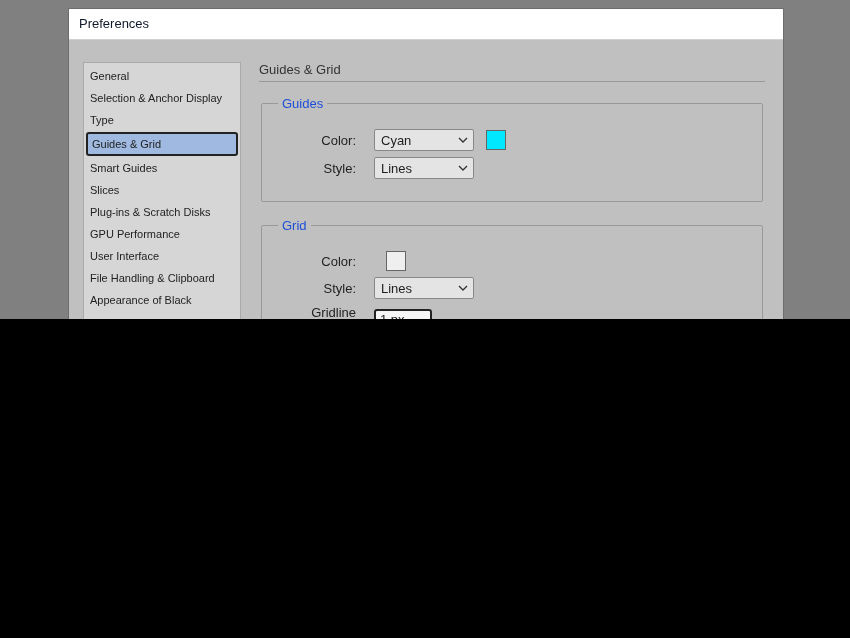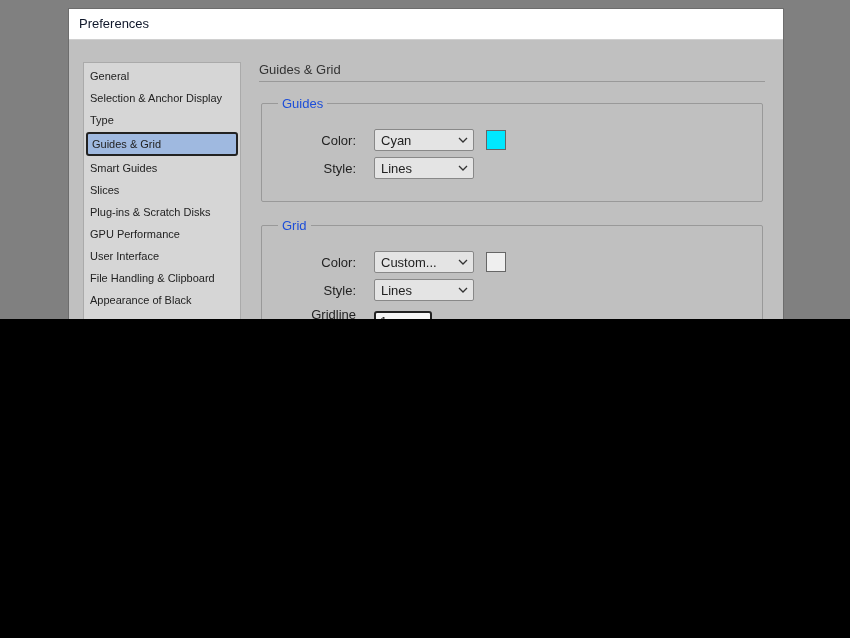--- a/index.html
+++ b/index.html
@@ -207,28 +207,20 @@
             </span>
           </div>
         </div>
       </fieldset>
 
       <fieldset class="group">
         <legend>Grid</legend>
 
         <div class="row">
           <label>Color:</label>
-          <div class="dropdown">
-            <span>Custom...</span>
-            <span class="chev">
-              <svg width="10" height="6" viewBox="0 0 10 6">
-                  <path d="M1 1 L5 5 L9 1" stroke="#333" stroke-width="1.3" fill="none"></path>
-                </svg>
-            </span>
-          </div>
           <div class="swatch white" title="#efefef"></div>
         </div>
 
         <div class="row">
           <label>Style:</label>
           <div class="dropdown">
             <span>Lines</span>
             <span class="chev">
               <svg width="10" height="6" viewBox="0 0 10 6">
                   <path d="M1 1 L5 5 L9 1" stroke="#333" stroke-width="1.3" fill="none"></path>

